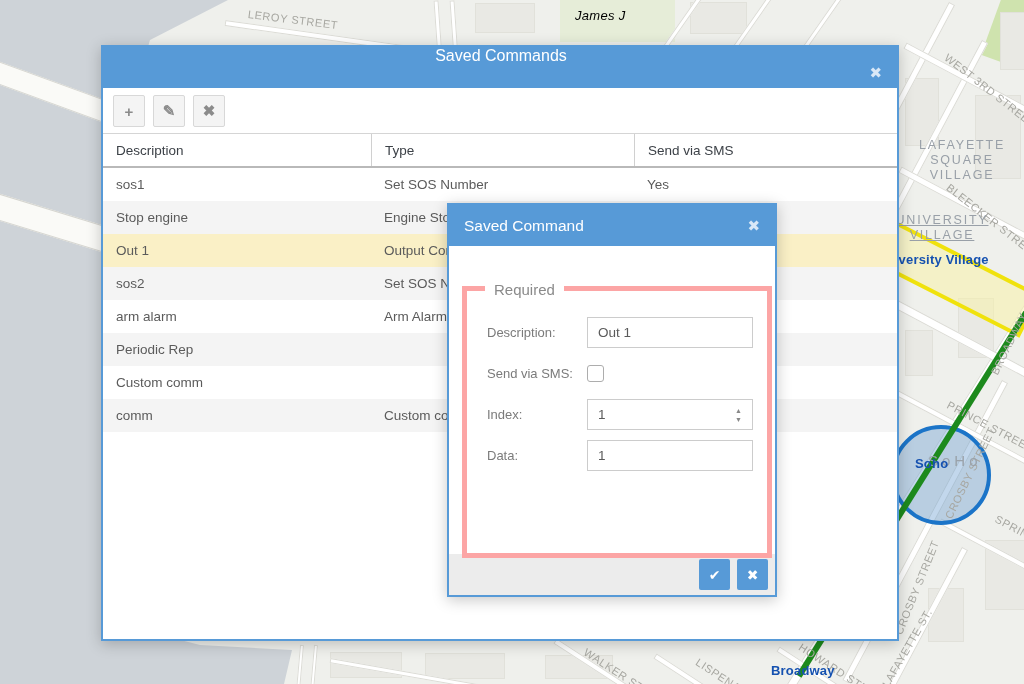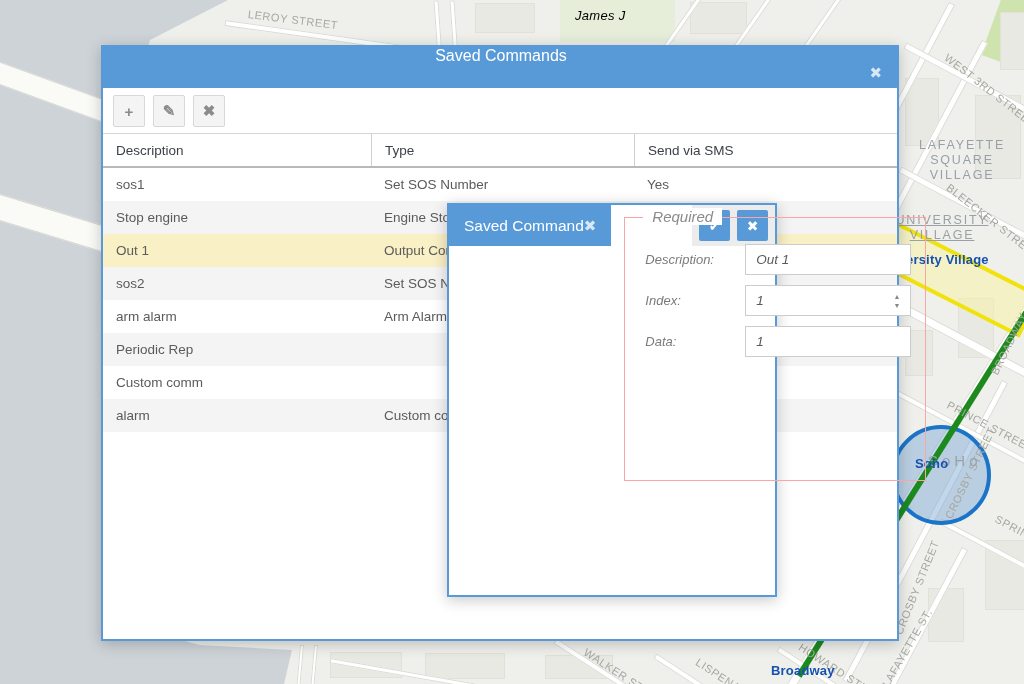--- a/index.html
+++ b/index.html
@@ -46,24 +46,24 @@
         font-size:13.5px;color:#3c4147;background:#fff;}
   .th{padding-left:13px;box-sizing:border-box;display:flex;align-items:center;height:100%;}
   .th + .th{border-left:1px solid #d0d0d0;}
   .c0{width:268px;}.c1{width:263px;}.c2{flex:1;}
   .trow{display:flex;height:33px;align-items:center;font-size:13.5px;color:#5b5b5b;background:#fff;}
   .trow.alt{background:#f4f4f4;}
   .trow.sel{background:var(--selected-row,#FAF0C6);}
   .td{padding-left:13px;box-sizing:border-box;white-space:nowrap;overflow:hidden;height:100%;
       display:flex;align-items:center;}
   
-  #cmd{left:447px;top:203px;width:326px;height:390px;z-index:20;display:flex;flex-direction:row;}
+  #cmd{left:447px;top:203px;width:326px;height:390px;z-index:20;display:flex;flex-direction:column;}
   #cmd .dlg-head{height:41px;font-size:15.5px;}
   .dlg-body{flex:1;background:#fff;position:relative;}
-  .fieldset{position:absolute;left:13px;top:12px;width:300px;height:262px;border:1px solid #fca5a5;font-style:italic;}
+  .fieldset{position:absolute;left:13px;top:40px;width:300px;height:262px;border:5px solid #fca5a5;}
   .legend{position:absolute;top:-10px;left:18px;background:#fff;padding:0 9px;color:#8a8a8a;font-size:15px;}
   .frow{display:flex;align-items:center;height:31px;margin:10px 14px 0 20px;}
   .frow:first-of-type{margin-top:26px;}
   .flabel{width:100px;font-size:13px;color:#7b7b7b;flex:none;}
   .input{height:31px;box-sizing:border-box;border:1px solid #cccccc;background:#fff;display:flex;
          align-items:center;padding:0 10px;font-size:13.5px;color:#5b5b5b;width:168px;}
   .caret{margin-left:auto;color:#777;font-size:9px;}
   .arrows{margin-left:auto;display:flex;flex-direction:column;color:#888;font-size:7px;line-height:7px;gap:2px;}
   .checkbox{width:17px;height:17px;border:1px solid #adadad;border-radius:3px;background:#fff;box-sizing:border-box;}
   .dlg-foot{height:41px;background:#ececec;display:flex;align-items:center;justify-content:flex-end;
@@ -202,41 +202,45 @@
         </div>
         <div class="trow alt">
           <div class="td c1">Periodic Rep</div>
           <div class="td c2"></div>
         </div>
         <div class="trow">
           <div class="td c1">Custom comm</div>
           <div class="td c2"></div>
         </div>
         <div class="trow alt">
-          <div class="td c0">alarm</div>
+          <div class="td c0">comm</div>
           <div class="td c1">Custom comm</div>
           <div class="td c2"></div>
         </div>
       </div>
   </div>
 
   <div class="dlg" id="cmd">
     <div class="dlg-head">
       <span>Saved Command</span>
       <button class="dlg-close">✖</button>
     </div>
     <div class="dlg-body">
       <div class="fieldset">
         <span class="legend">Required</span>
         <div>
             <div class="frow">
               <span class="flabel">Description:</span>
               <span class="input">
                 <span class="val">Out 1</span>
               </span>
+            </div>
+            <div class="frow">
+              <span class="flabel">Send via SMS:</span>
+              <span class="checkbox"></span>
             </div>
             <div class="frow">
               <span class="flabel">Index:</span>
               <span class="input">
                 <span class="val">1</span>
                 <span class="arrows">
                   <span>▲</span>
                   <span>▼</span>
                 </span>
               </span>

